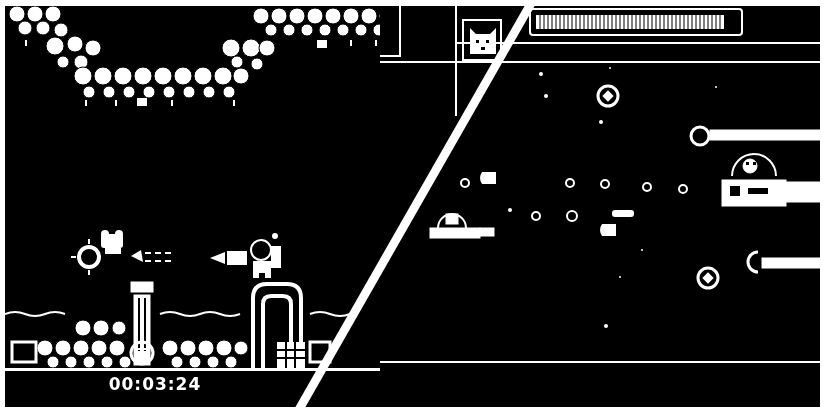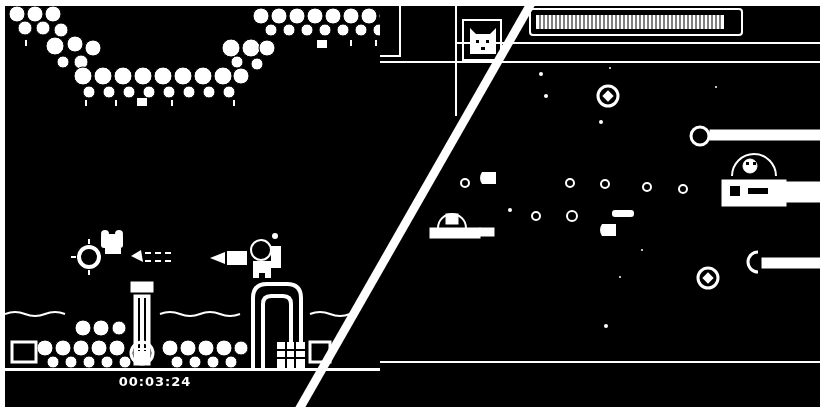--- a/index.html
+++ b/index.html
@@ -2,21 +2,21 @@
 <html><head>
 <meta charset="utf-8">
 <style>
   html,body{margin:0;padding:0;background:#ffffff;}
   body{width:825px;height:413px;position:relative;overflow:hidden;font-family:"DejaVu Sans",sans-serif;}
   .panel{position:absolute;background:#000;overflow:hidden;}
   #left{left:5px;top:6px;width:420px;height:401px;}
   #right{left:380px;top:6px;width:440px;height:401px;}
   svg{position:absolute;left:0;top:0;}
   .timer{position:absolute;left:0;width:300px;top:368px;text-align:center;color:#fff;
-         font-family:"DejaVu Sans",sans-serif;font-weight:bold;font-size:13px;letter-spacing:1px;}
+         font-family:"DejaVu Sans",sans-serif;font-weight:bold;font-size:17px;letter-spacing:1px;}
   .divider{position:absolute;left:0;top:0;width:825px;height:413px;pointer-events:none;}
 </style>
 </head>
 <body>
 
 <div id="left" class="panel">
   <svg width="420" height="401">
 
     <g fill="#fff" stroke="#000" stroke-width="1">
       <circle cx="12" cy="8" r="8"></circle>

